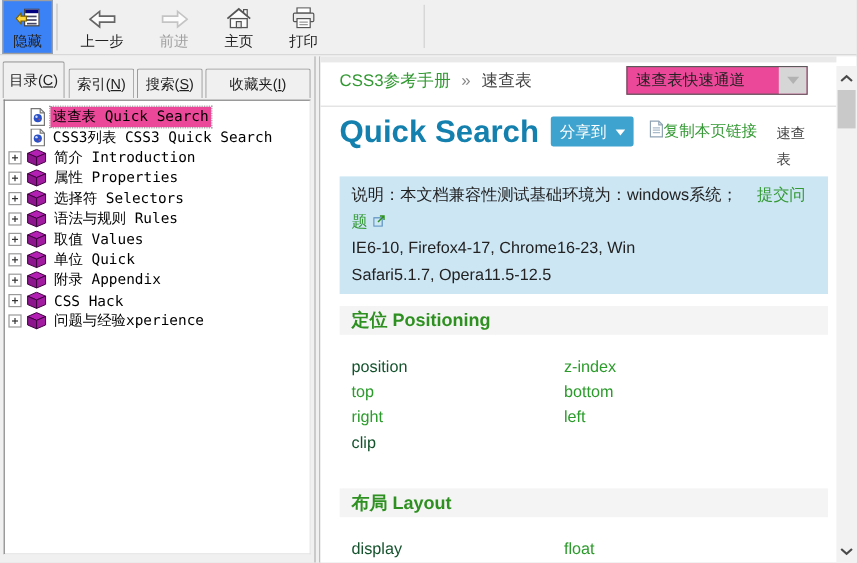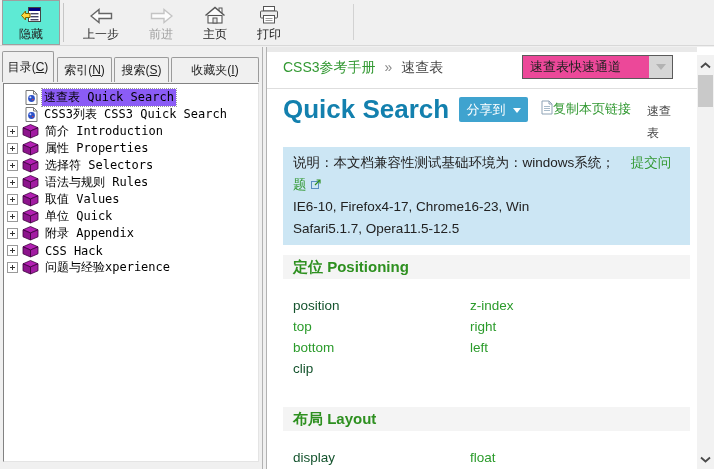--- a/index.html
+++ b/index.html
@@ -9,21 +9,21 @@
     background: #f0f0f0; overflow: hidden;
     font-family: "Liberation Sans", sans-serif; color:#222;
   }
   
   .toolbar { position:absolute; left:0; top:0; right:0; height:46px;
     background:#f0f0f0; border-bottom:1px solid #d8d8d8; display:flex; align-items:stretch; }
   .tbtn { display:flex; flex-direction:column; align-items:center; justify-content:center;
     gap:2px; background:transparent; border:none; font-family:"Liberation Sans",sans-serif;
     font-size:12px; color:#222; cursor:default; padding-top:2px; }
   .tbtn .ic { height:20px; display:flex; align-items:flex-end; justify-content:center; }
-  .tbtn.hide { margin-left:2px; width:58px; border:1px solid #9f9f9f; background:#5eead4; }
+  .tbtn.hide { margin-left:2px; width:42px; border:1px solid #9f9f9f; background:#3b82f6; }
   .tbtn.back { margin-left:8px; width:58px; }
   .tbtn.fwd  { margin-left:6px; width:50px; color:#9f9f9f; }
   .tbtn.home { margin-left:6px; width:46px; }
   .tbtn.print{ margin-left:8px; width:46px; }
   .tbtn.opts { margin-left:10px; width:62px; }
   .tsep { width:1px; background:#c6c6c6; margin:3px 0 3px 3px; }
   .tsep-right { position:absolute; left:353px; top:4px; bottom:5px; width:1px; background:#d2d2d2; }
   .opt-caret { display:inline-block; width:0; height:0; border:3px solid transparent;
     border-top:4px solid #333; margin-left:2px; margin-bottom:2px; }
   
@@ -42,21 +42,21 @@
   .tree-item { height:17px; display:flex; align-items:center;
     font-family:"DejaVu Sans Mono", monospace; font-size:12px; color:#000; white-space:nowrap; cursor:default; }
   .tree-item.page { padding-left:21px; }
   .tree-item.book { padding-left:3px; }
   .expander { width:11px; height:11px; border:1px solid #9a9a9a; background:#fff;
     position:relative; flex:none; margin-right:4px; }
   .expander::before { content:""; position:absolute; left:2px; right:2px; top:4px; height:1px; background:#333; }
   .expander::after  { content:""; position:absolute; top:2px; bottom:2px; left:4px; width:1px; background:#333; }
   .ticon { flex:none; margin-right:4px; display:flex; }
   .tlabel { padding:0 2px; }
-  .tlabel.selected { background:#8b5cf6; outline:1px dotted #9a9a9a; }
+  .tlabel.selected { background:#ec4899; outline:1px dotted #9a9a9a; }
   
   .splitter { position:absolute; left:262px; top:47px; width:5px; bottom:0;
     background:#f0f0f0; border-left:1px solid #b2b2b2; border-right:1px solid #b2b2b2; }
   
   .rightpane { position:absolute; left:267px; top:47px; right:0; bottom:0; background:#fff; }
   .paneTopStrip { position:absolute; left:0; top:0; right:17px; height:5px; background:#e9e9e9; }
   .crumbrow { position:absolute; left:16px; top:12px; height:20px; font-size:14px; }
   .crumb-root { color:#339933; text-decoration:none; cursor:pointer; }
   .crumb-sep { color:#888; margin:0 5px; }
   .crumb-cur { color:#444; }
@@ -343,22 +343,22 @@
         <div>IE6-10, Firefox4-17, Chrome16-23, Win</div>
         <div>Safari5.1.7, Opera11.5-12.5</div>
       </div>
 
       <div id="sections">
           <div class="secband" style="margin-top: 10px;">定位 Positioning</div>
           <div class="linkgrid">
             <a class="visited">position</a>
             <a class="">z-index</a>
             <a class="">top</a>
+            <a class="">bottom</a>
             <a class="">right</a>
-            <a class="">bottom</a>
             <a class="">left</a>
             <a class="visited">clip</a>
           </div>
           <div class="secband" style="margin-top: 28px;">布局 Layout</div>
           <div class="linkgrid">
             <a class="visited">display</a>
             <a class="">float</a>
             <a class="">clear</a>
             <a class="">visibility</a>
           </div>

